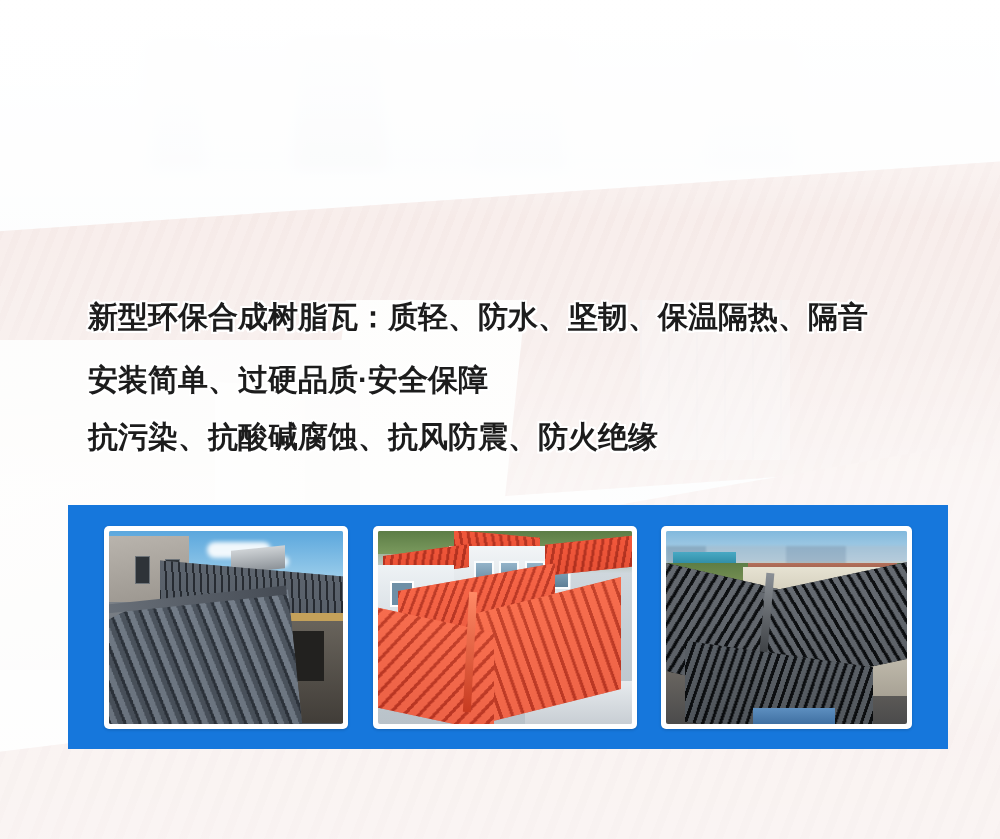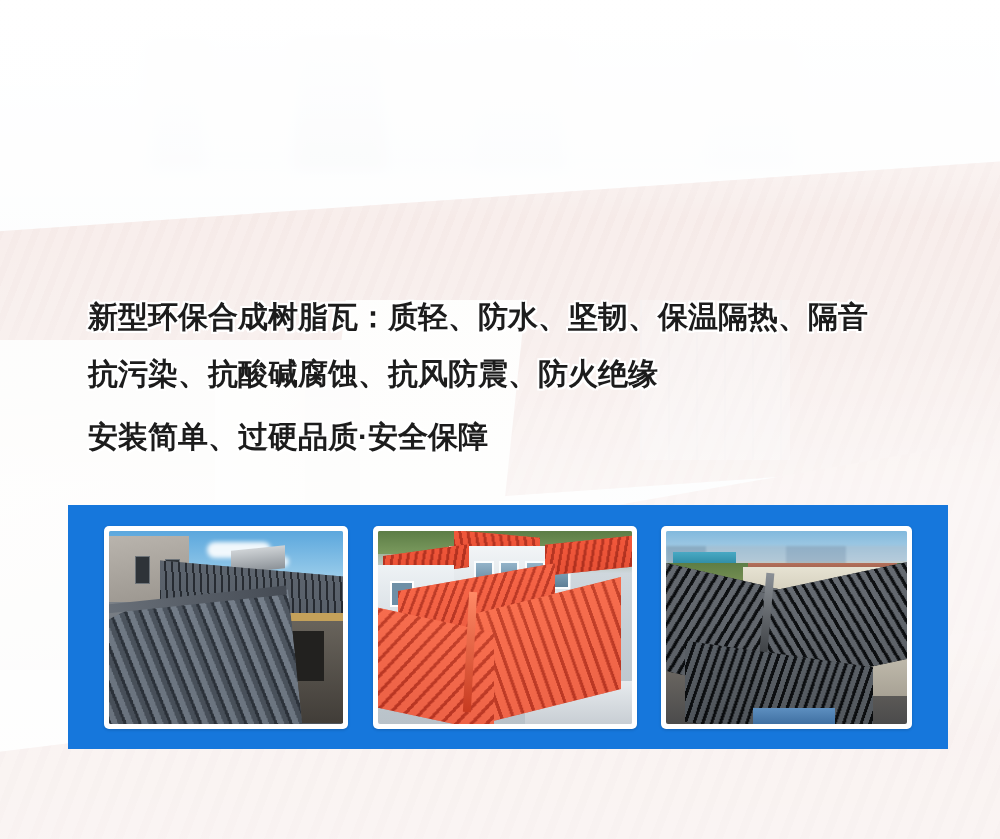--- a/index.html
+++ b/index.html
@@ -514,22 +514,22 @@
     <div class="bg-wash2"></div>
   </div>
 
   <div class="content">
 
     <div class="headline">
     </div>
 
     <div class="subhead">
       <div class="subhead-line">新型环保合成树脂瓦：质轻、防水、坚韧、保温隔热、隔音</div>
+      <div class="subhead-line spaced">安装简单、过硬品质·安全保障</div>
       <div class="subhead-line">抗污染、抗酸碱腐蚀、抗风防震、防火绝缘</div>
-      <div class="subhead-line spaced">安装简单、过硬品质·安全保障</div>
     </div>
 
     <div class="gallery">
 
       <div class="photo-frame f1">
         <div class="photo ph1">
           <div class="sky"></div>
           <div class="cloud1"></div>
           <div class="cloud2"></div>
           <div class="bldg-left"></div>

